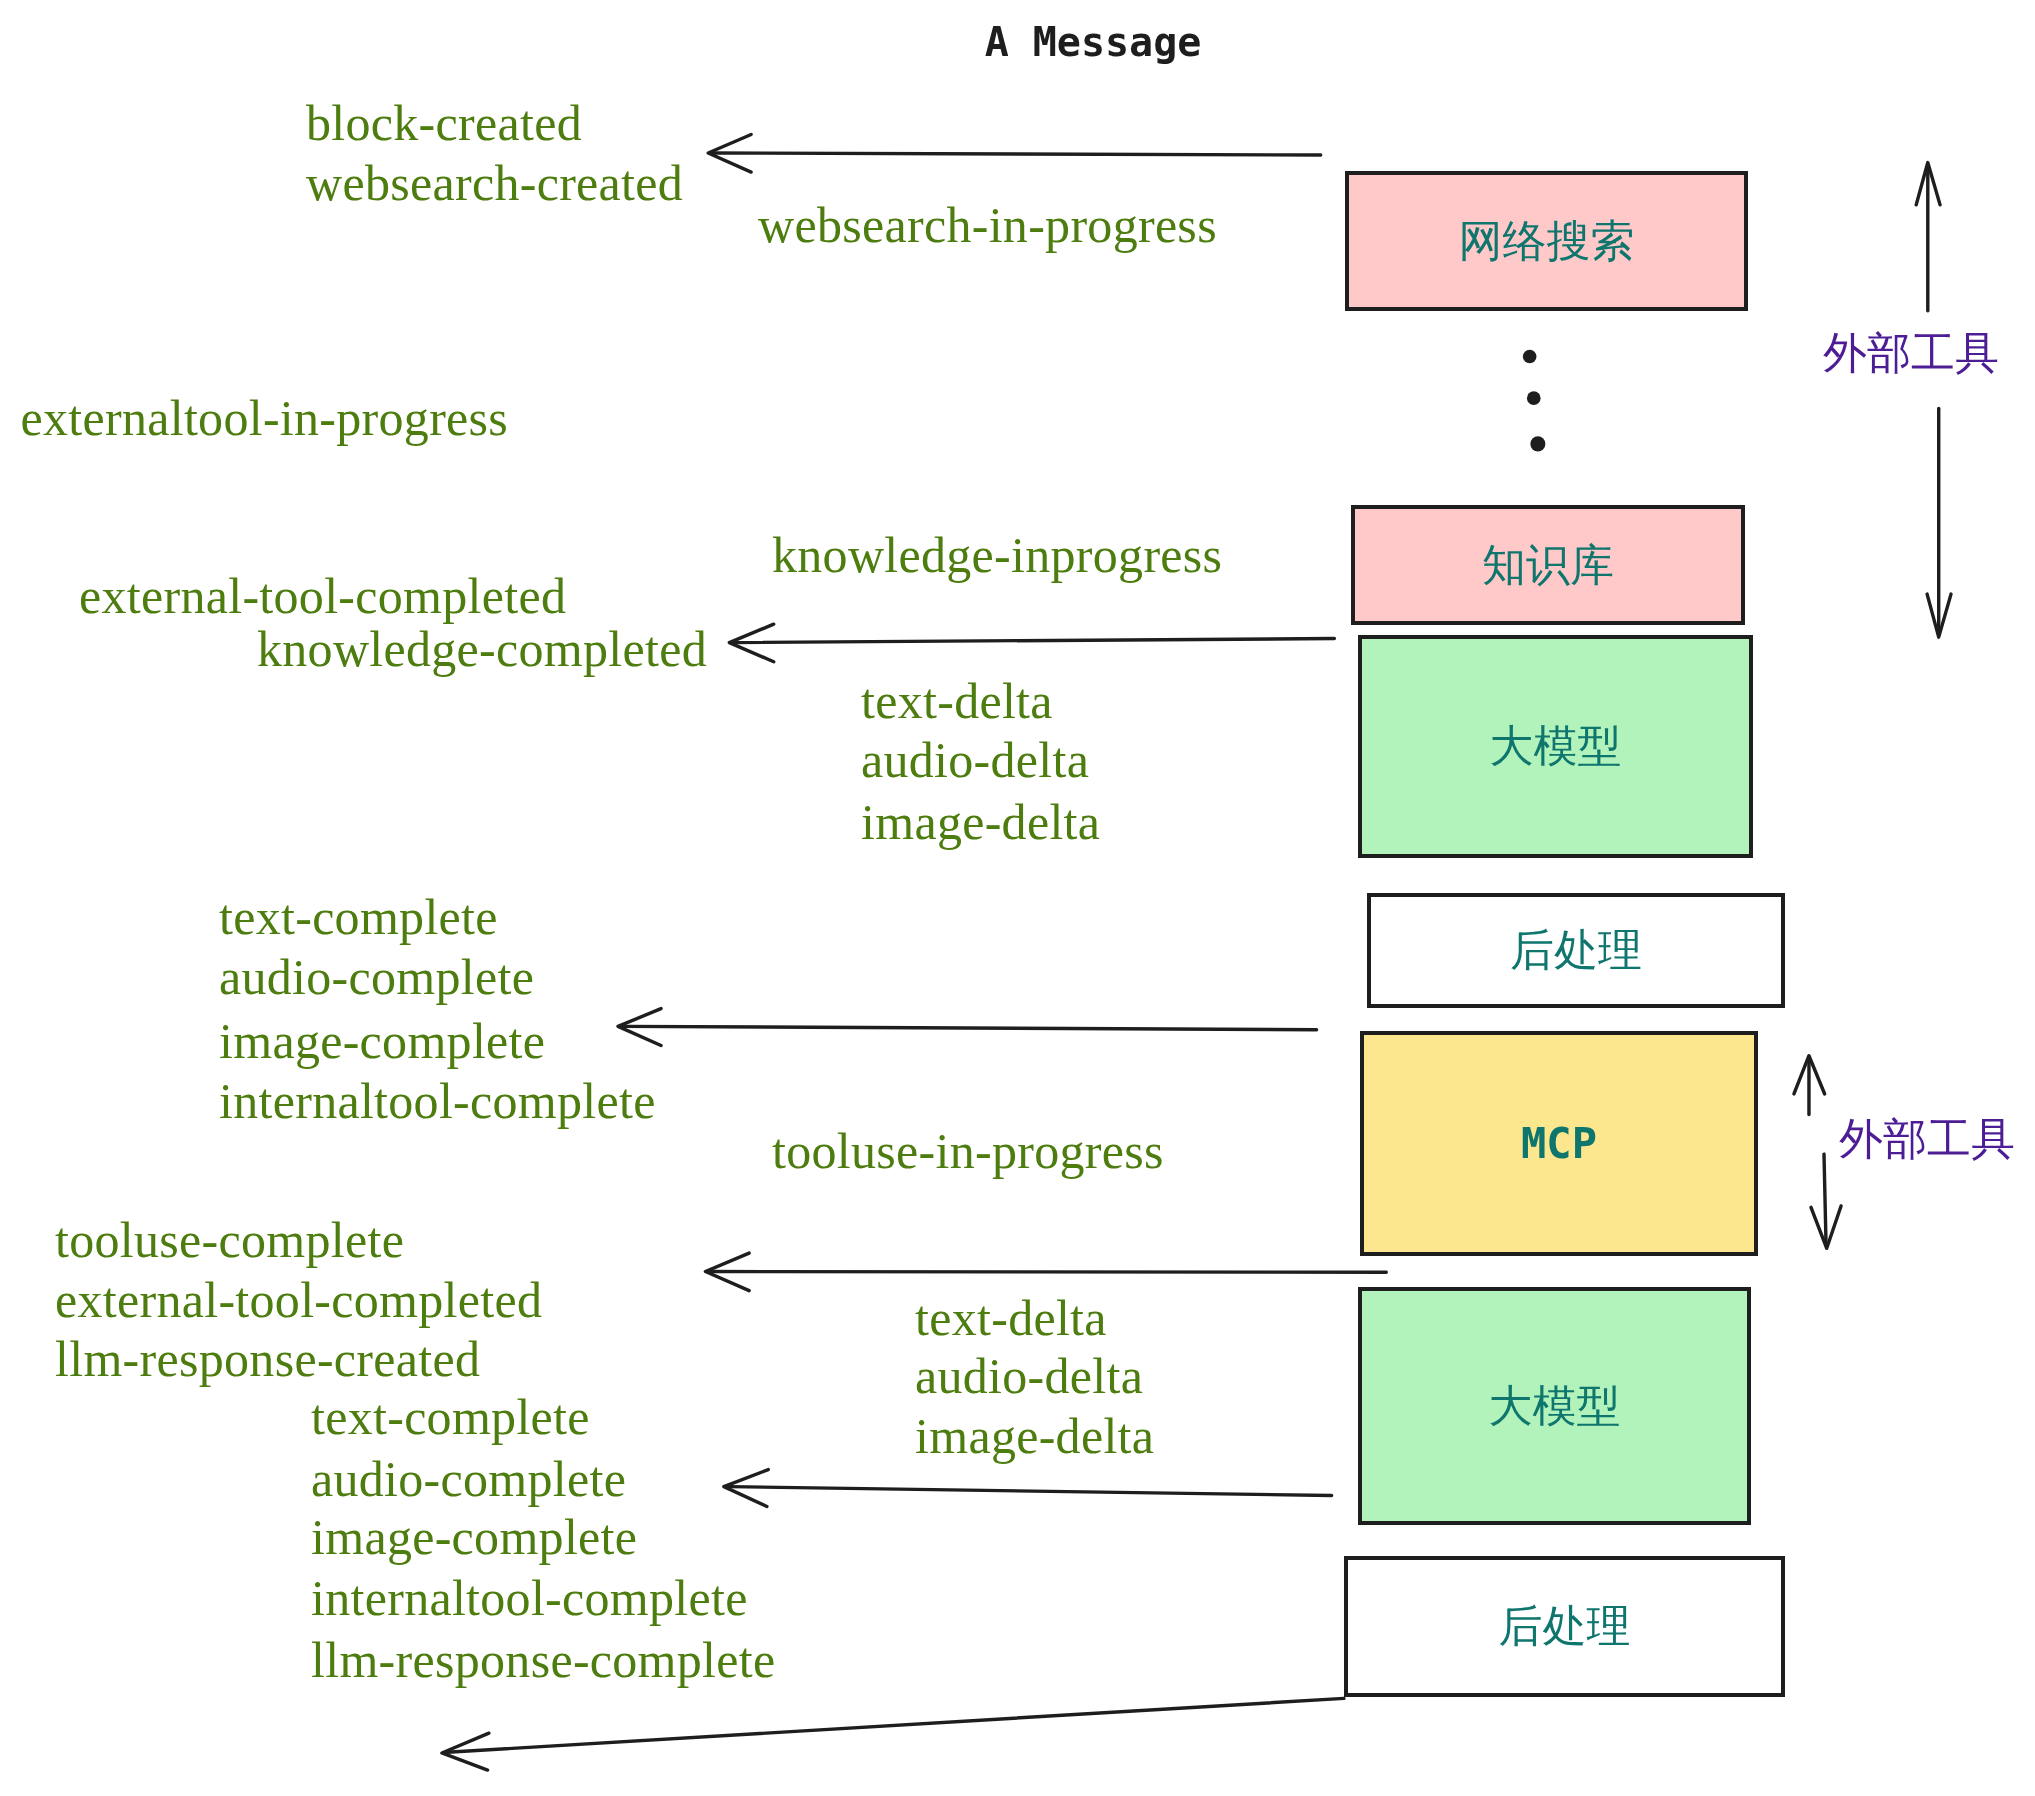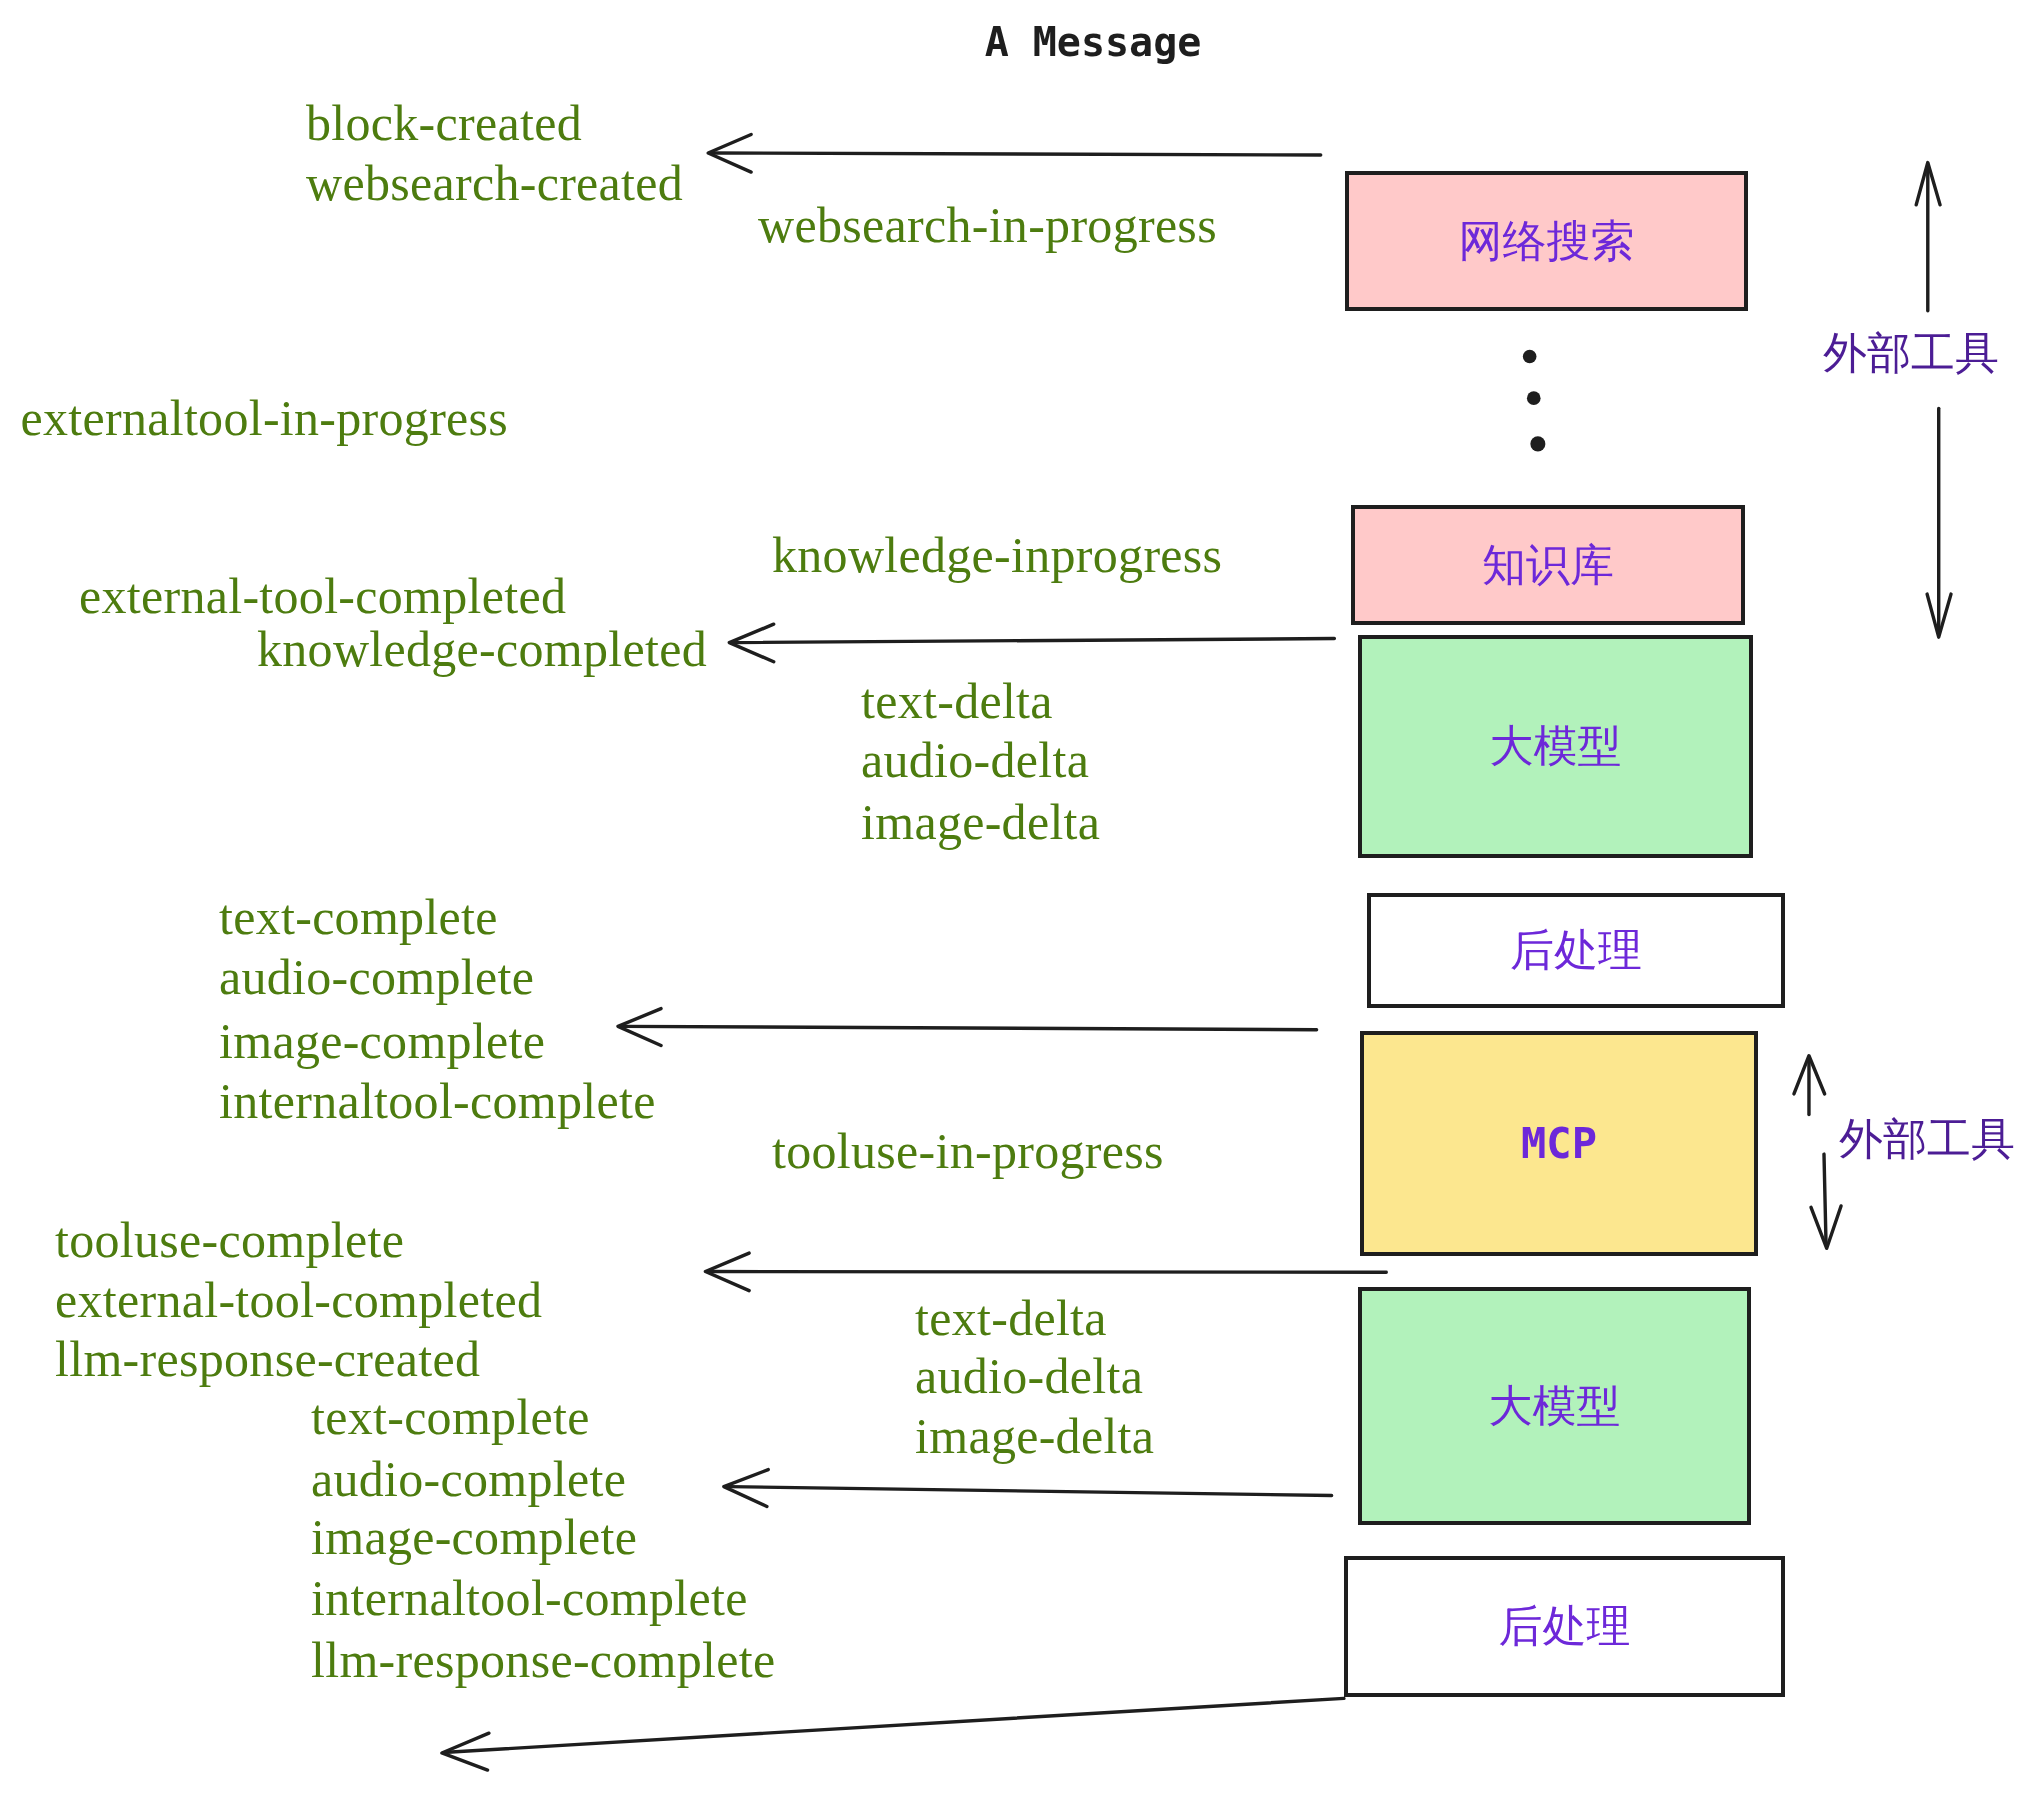--- a/index.html
+++ b/index.html
@@ -33,21 +33,21 @@
     position:absolute;
     border:4.1px solid #1e1e1e;
     box-sizing:border-box;
     display:flex;
     align-items:center;
     justify-content:center;
   }
   .box span{
     font-family:"Liberation Sans", sans-serif;
     font-size:44px;
-    color:#6d28d9;
+    color:#0f766e;
   }
   .box.mono span{
     font-family:"DejaVu Sans Mono", monospace;
     font-size:42px;
     font-weight:bold;
   }
   .pink{background:#ffc9c9;}
   .green{background:#b2f2bb;}
   .yellow{background:#fce78f;}
   .white{background:#ffffff;}

